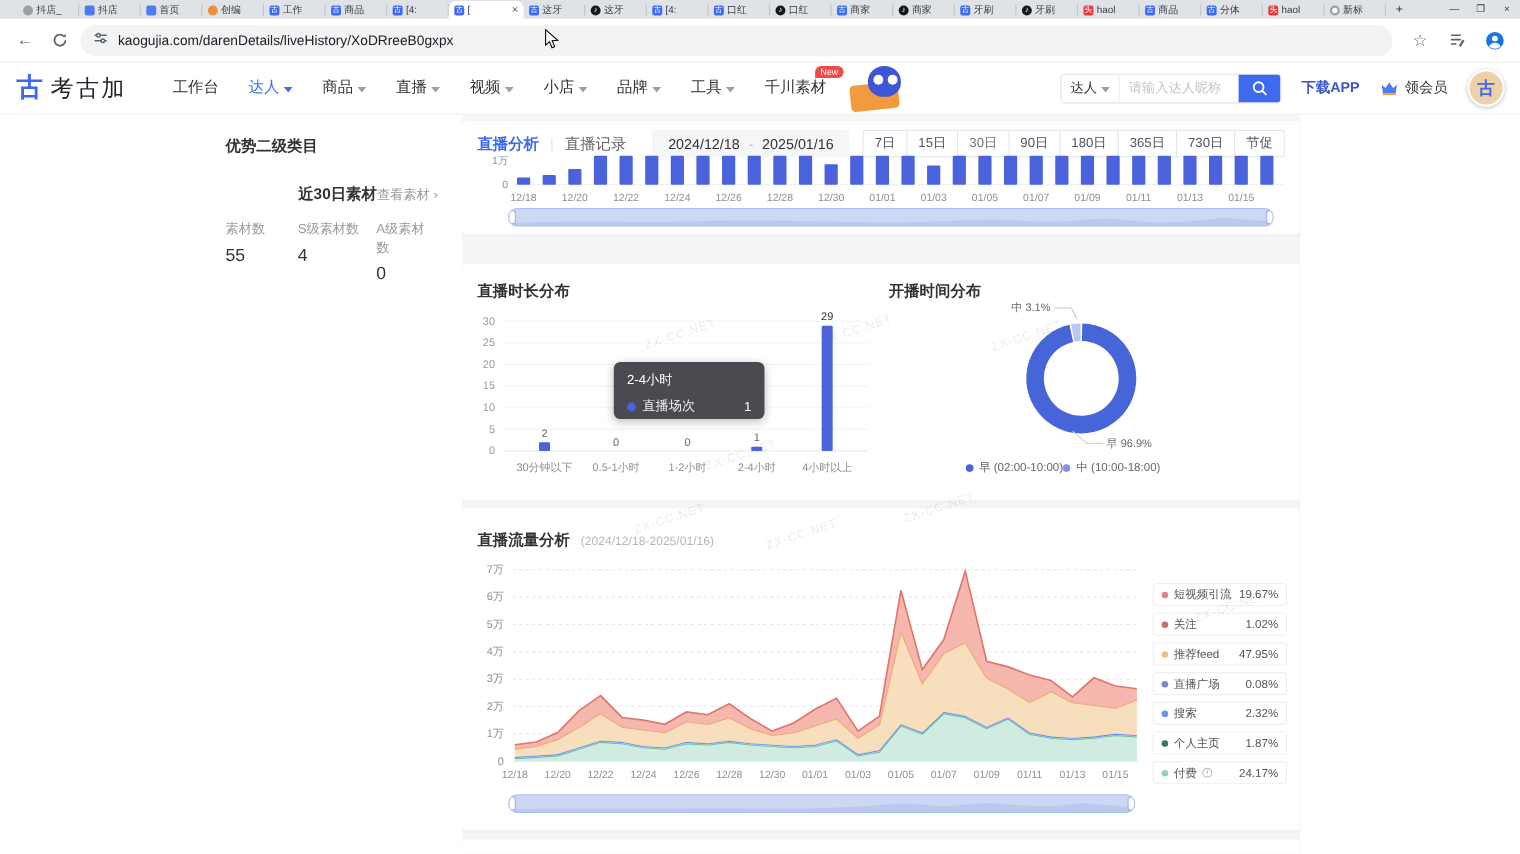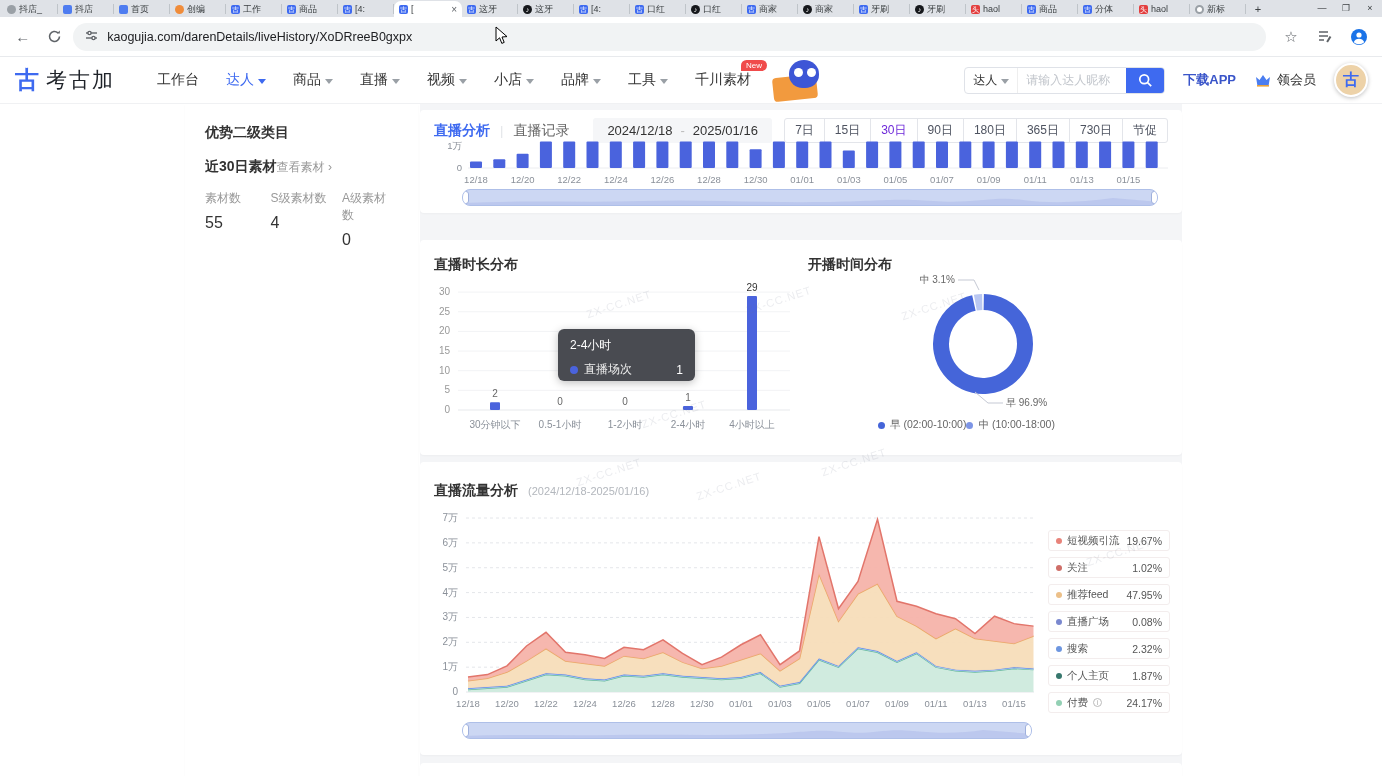--- a/index.html
+++ b/index.html
@@ -1,21 +1,21 @@
 <!DOCTYPE html>
 <html><head>
 <meta charset="utf-8">
 <style>
 *{margin:0;padding:0;box-sizing:border-box}
 html,body{width:1382px;height:776px;overflow:hidden}
 body{font-family:"Liberation Sans","DejaVu Sans",sans-serif;background:#fff;position:relative;color:#333}
 #screen{position:absolute;inset:0;width:1382px;height:776px;overflow:hidden;background:#fff}
 
 
-#tabstrip{position:absolute;left:0;top:0;width:1382px;height:17px;background:#dfe2e7;display:flex;align-items:flex-end;padding-left:2px}
+#tabstrip{position:absolute;left:0;top:0;width:1382px;height:17px;background:#dfe2e7;display:flex;align-items:flex-end;padding-left:16px}
 #tabs-holder{display:flex;align-items:flex-end;height:17px}
 .tab{height:16px;width:56px;display:flex;align-items:center;gap:3px;padding:0 5px;font-size:9px;color:#3c4043;position:relative;background:transparent}
 .tab:not(.active):after{content:"";position:absolute;right:0;top:3px;height:10px;width:1px;background:#bfc4c9}
 .tab.active{background:#fff;border-radius:7px 7px 0 0;width:68px;z-index:2}
 .fav{width:9px;height:9px;border-radius:2px;flex:none;display:flex;align-items:center;justify-content:center;font-size:7px;color:#fff;line-height:1;overflow:hidden}
 .fav.kgj{background:#3e6af0}
 .fav.douyin{background:#16181c;border-radius:50%}
 .fav.toutiao{background:#e33e3e}
 .fav.doc{background:#4e7cf0}
 .fav.people{background:#9aa0a6;border-radius:50%}
@@ -59,38 +59,38 @@
 #download-app{font-size:13px;color:#3a55c9;font-weight:bold}
 #member{display:flex;align-items:center;gap:5px;font-size:13px;color:#333}
 #avatar{width:34px;height:34px;border-radius:50%;background:#ecc997e;border:2px solid #fff;box-shadow:0 1px 4px rgba(0,0,0,.25);display:flex;align-items:center;justify-content:center;color:#3e6af0;font-weight:bold;font-size:16px;background:#edd2a8}
 
 
 #main-bg{position:absolute;left:420px;top:104px;width:762px;height:672px;background:#f4f5f7}
 #sidebar{position:absolute;left:185px;top:104px;width:233px;height:672px;background:#fff;box-shadow:0 1px 2px rgba(0,0,0,.03);padding:20px}
 .sb-title{font-size:14px;font-weight:bold;color:#333}
 #sidebar-tags{display:flex;gap:8px;margin-top:11px}
 .tag{background:#f4f5f7;color:#666;font-size:12px;padding:3px 8px;border-radius:2px}
-#sb-material-row{display:flex;align-items:center;justify-content:flex-start;margin-top:16px}
+#sb-material-row{display:flex;align-items:center;justify-content:flex-end;margin-top:26px}
 #view-material{font-size:12px;color:#999}
 #sidebar-stats{display:grid;grid-template-columns:34% 37% 29%;margin-top:14px}
 .stat .lb{font-size:12px;color:#999}
 .stat .vl{font-size:16px;color:#333;margin-top:7px}
 
 .card{position:absolute;background:#fff;border-radius:4px;box-shadow:0 1px 2px rgba(0,0,0,.03)}
 #card1{left:420px;top:110px;width:762px;height:103px;overflow:hidden}
 #card1-bar{display:flex;align-items:center;padding:8px 14px 0 14px;gap:10px}
 .ptab{font-size:14px;color:#666}
 .ptab.active{color:#3e6af0;font-weight:bold}
 .ptab-sep{color:#e3e5e8;font-size:13px}
 #date-pill{display:flex;align-items:center;gap:8px;background:#f5f6f8;border-radius:3px;height:25px;padding:0 14px;font-size:13px;color:#333;margin-left:14px}
 #period-group{display:flex;margin-left:auto}
 .period-btn{font-size:12px;color:#4e5360;border:1px solid #e3e5ea;background:#fff;padding:0 10px;height:25px;line-height:23px;margin-left:-1px;white-space:nowrap}
 .period-btn:first-child{border-radius:3px 0 0 3px;margin-left:0}
 .period-btn:last-child{border-radius:0 3px 3px 0}
-.period-btn.active{color:#6d28d9}
+.period-btn.active{color:#737373}
 
 #card2{left:420px;top:240px;width:762px;height:215px}
 #card3{left:420px;top:462px;width:762px;height:293px;overflow:hidden}
 #card4{left:420px;top:763px;width:762px;height:13px;border-radius:4px 4px 0 0}
 .chart-title{font-size:14px;font-weight:bold;color:#333;position:absolute}
 .chart-sub{font-size:11px;color:#b3b7bd;font-weight:normal;margin-left:10px}
 
 .brush{position:absolute;background:#ccd7f3;border:1px solid #aebfe8;border-radius:8px;overflow:hidden}
 .brush-handle{position:absolute;top:1px;width:7px;height:13px;background:#fff;border:1px solid #9fb0dd;border-radius:3px}
 .brush-handle.l{left:-1px}.brush-handle.r{right:-1px}

